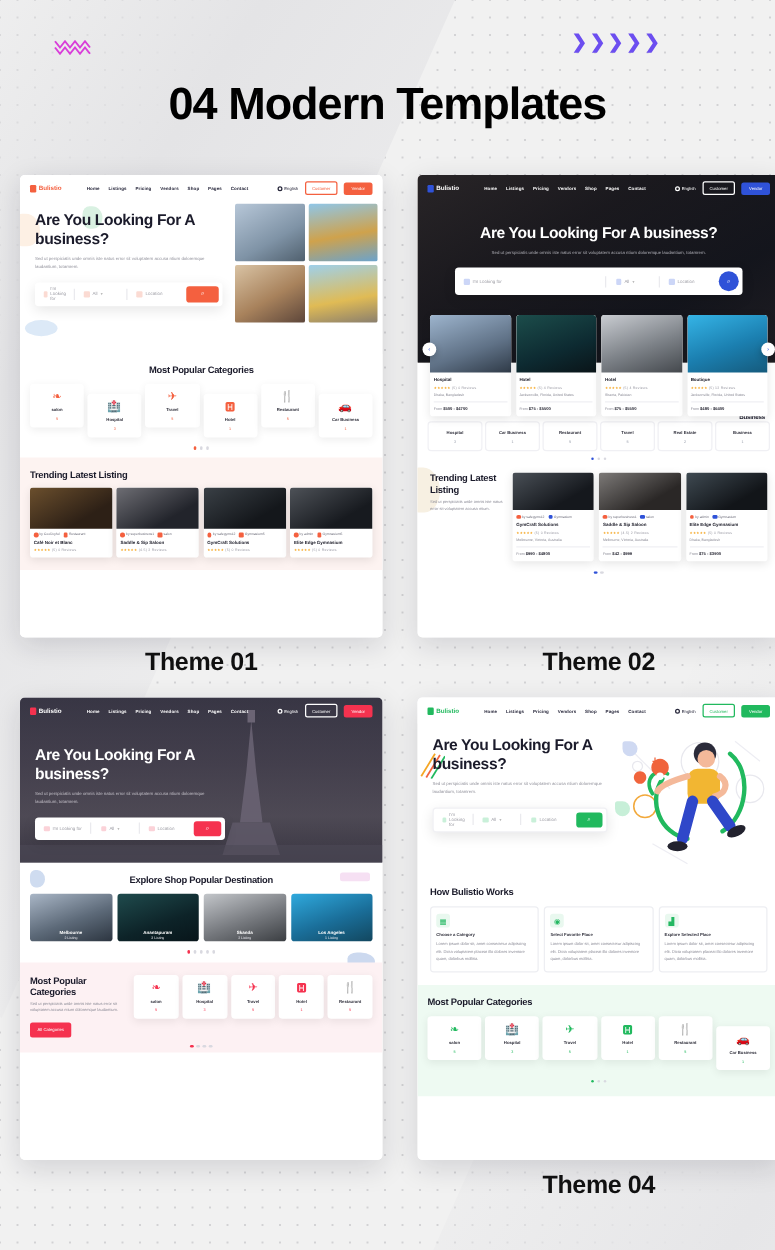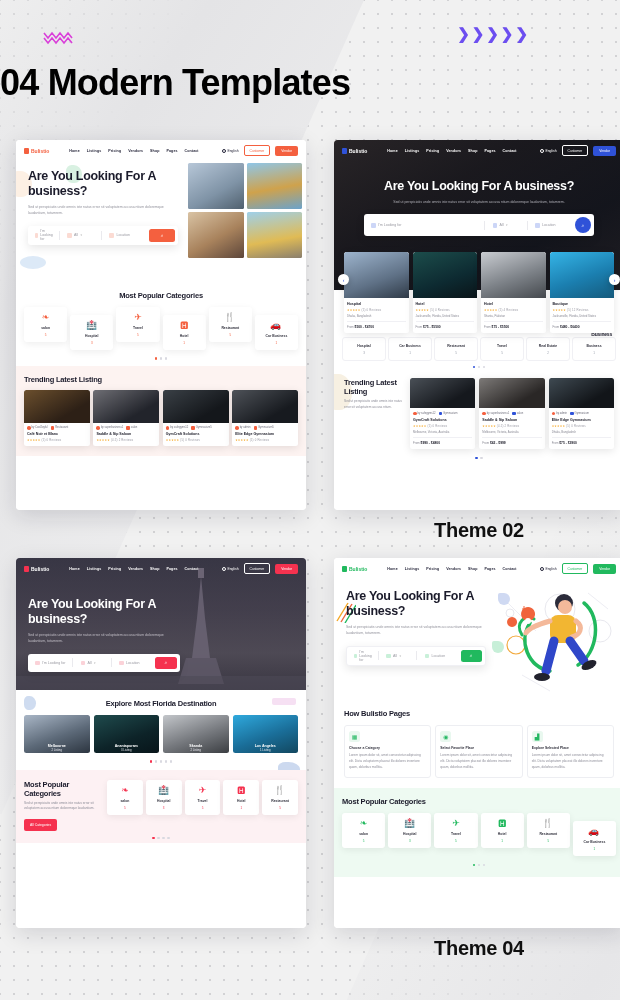--- a/index.html
+++ b/index.html
@@ -41,21 +41,21 @@
     position: absolute; left: 42px; top: 29px;
     color: #d93fd9; line-height: 1;
   }
   .deco-chevrons {
     position: absolute; right: 90px; top: 26px;
     color: #6c4ef0; font-size: 15px; font-weight: 700;
     letter-spacing: 2px; line-height: 1;
   }
   .page-title {
     position: absolute; left: 0; right: 0; top: 62px;
-    text-align: left;
+    text-align: center;
     font-size: 36px; font-weight: 800; color: #000;
     letter-spacing: -0.8px;
   }
 
   
   .grid {
     display: grid;
     grid-template-columns: 290px 290px;
     column-gap: 28px; row-gap: 12px;
     padding: 0 16px;
@@ -424,20 +424,21 @@
                 <div class="lc-name">Elite Edge Gymnasium</div>
                 <div class="lc-rate"><span>★★★★★</span> <em>(5) 0 Reviews</em></div>
                     </div>
                   </div>
                 </div>
             </div>
           </div>
 
         </div>
       </div>
+      <div class="cell-label">Theme 01</div>
     </div>
 
     <div class="cell">
       <div class="shot">
         <div class="t2">
 
           <div class="t2-hero">
             <div class="nav" style="color:#fff;">
               <div class="brand">
                 <span class="brand-mark" style="background:#2f52d8;"></span>
@@ -707,21 +708,21 @@
                   <i class="sb-ico" style="background:#fbd2d8;"></i>
                   <span>Location</span>
                 </span>
               <span class="sb-btn" style="background:#f5324f;width:22px;height:12px;">⌕</span>
             </div>
           </div>
 
           <div class="t3-dest">
             <div class="blob" style="left:8px;top:6px;width:12px;height:14px;background:#cfdcf0;"></div>
             <div style="position:absolute;right:10px;top:8px;width:24px;height:7px;background:#f6e0f3;border-radius:2px;"></div>
-            <div class="sec-title" style="padding:0 60px;">Explore Most Florida Destination</div>
+            <div class="sec-title" style="padding:0 60px;">Explore Shop Popular Destination</div>
             <div class="t3-destrow">
               <div>
                   <div class="t3-card" style="background:linear-gradient(160deg,#a9b6c6,#5d6a79 55%,#2c3540);">
                     <span>Melbourne</span>
                     <em>2 Listing</em>
                   </div>
                 </div>
               <div>
                   <div class="t3-card" style="background:linear-gradient(160deg,#1f4b4d,#0d2328 60%,#08151a);">
                     <span>Anantapuram</span>
@@ -887,21 +888,21 @@
                 <ellipse cx="50" cy="98" rx="8" ry="4" fill="#22222e"></ellipse>
                 <ellipse cx="97" cy="86" rx="8" ry="4" fill="#22222e" transform="rotate(-25 97 86)"></ellipse>
                 <path d="M30 30 l5 0 M32 27 l0 6" stroke="#f0643c" stroke-width="1"></path>
               </svg>
               <div class="blob" style="left:6px;top:14px;width:12px;height:12px;background:#cfd9f2;border-radius:2px 50% 50% 50%;"></div>
               <div class="blob" style="left:0px;top:62px;width:12px;height:12px;background:#c7efd8;border-radius:2px 50% 50% 50%;"></div>
             </div>
           </div>
 
           <div class="t4-works">
-            <div class="sec-title">How Bulistio Pages</div>
+            <div class="sec-title">How Bulistio Works</div>
             <div class="t4-steprow">
               <div>
                   <div class="t4-step">
                     <div class="t4-stepico">▦</div>
                     <div class="cat-name" style="text-align:left;">Choose a Category</div>
                     <div class="sec-sub">Lorem ipsum dolor sit, amet consectetur adipiscing elit. Dicta voluptatem placeat illo dolores inventore quam, dolorbus mollitia.</div>
                   </div>
                 </div>
               <div>
                   <div class="t4-step">

